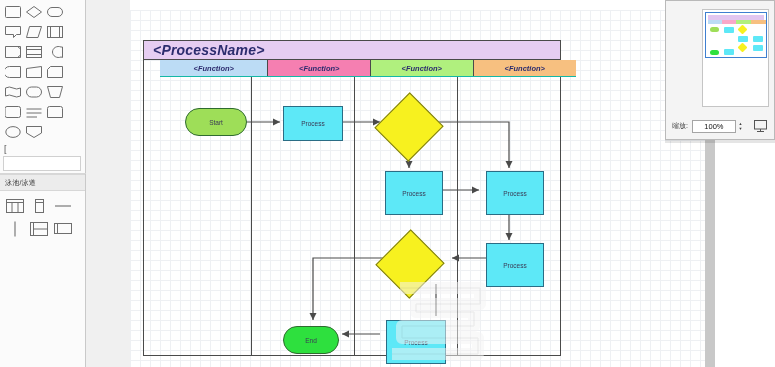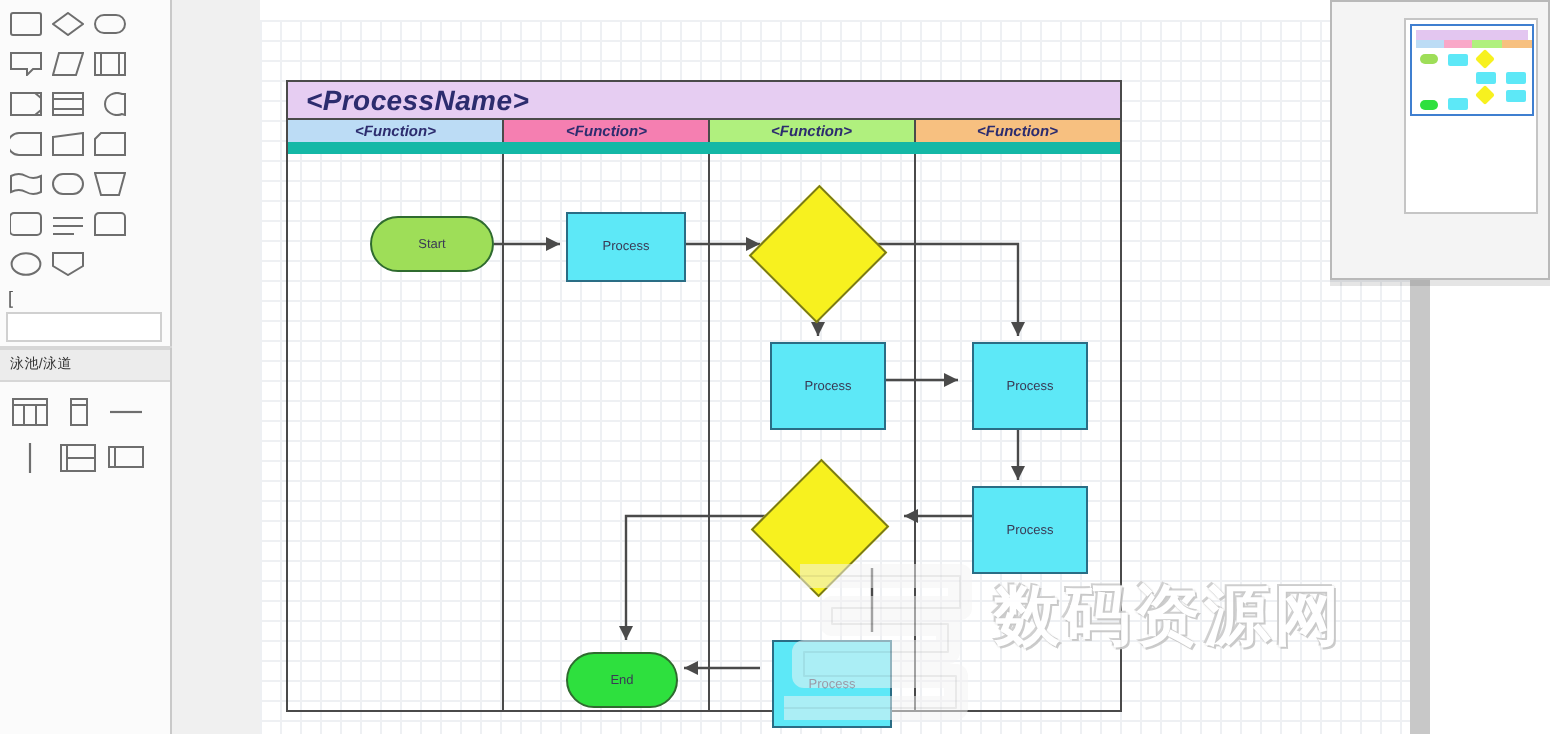--- a/index.html
+++ b/index.html
@@ -68,22 +68,22 @@
   #lane-title{
     position:absolute;left:0;top:0;width:100%;height:19px;
     box-sizing:border-box;border-bottom:1px solid #4a4a4a;
     display:flex;align-items:center;
   }
   #lane-title span{
     font-style:italic;font-weight:bold;font-size:14px;color:#2c2c6e;
     padding-left:9px;letter-spacing:.2px;
   }
   .lane-head-row{
-    position:absolute;left:0;top:19px;width:100%;height:17px;
-    display:flex;box-sizing:border-box;border-bottom:6px solid #14b8a6;
+    position:absolute;left:16px;top:19px;width:100%;height:17px;
+    display:flex;box-sizing:border-box;border-bottom:1px solid #14b8a6;
   }
   .lane-head{
     box-sizing:border-box;border-right:1px solid #4a4a4a;
     display:flex;align-items:center;justify-content:center;
     font-style:italic;font-weight:bold;font-size:7.5px;color:#2c2c6e;
   }
   .lane-head:last-child{border-right:none;}
   .lane-body-row{
     position:absolute;left:0;top:36px;width:100%;bottom:0;display:flex;
   }
@@ -468,22 +468,36 @@
         <div class="thumb-node" style="left:3px;top:24px;width:7px;height:7px;background:#f7f11f;transform:rotate(45deg);"></div>
       </div>
       <div class="thumb-lane" style="left:45px;width:15px;">
         <div class="thumb-head" style="background:#f7c080;"></div>
         <div class="thumb-node" style="left:2px;top:16px;width:10px;height:6px;background:#5de8f7;"></div>
         <div class="thumb-node" style="left:2px;top:25px;width:10px;height:6px;background:#5de8f7;"></div>
       </div>
     </div>
   </div>
 
+  <div id="zoom-row">
+    <div id="zoom-label">缩放:</div>
+    <div id="zoom-field">100%</div>
+    <div id="zoom-spin">
+      <div>▲</div>
+      <div>▼</div>
+    </div>
+    <div id="fit-btn">
+      <svg width="13" height="12">
+          <rect x="0.5" y="0.5" width="12" height="8.5" fill="none" stroke="#555"></rect>
+          <line x1="6.5" y1="9" x2="6.5" y2="11.5" stroke="#555"></line>
+          <line x1="3" y1="11.5" x2="10" y2="11.5" stroke="#555"></line>
+        </svg>
+    </div>
+  </div>
 </div>
 <div id="panel-shadow"></div>
 
 <div id="watermark">
   <svg id="wm-logo" viewBox="0 0 115 78">
     <path d="M18 6 L98 6 L98 22 L34 22 L34 30 L92 30 L92 44 L20 44 L20 56 L96 56 L96 72 L10 72" fill="none" stroke="#f2f2f2" stroke-width="12" stroke-linejoin="round" opacity="0.95"></path>
     <path d="M18 6 L98 6 L98 22 L34 22 L34 30 L92 30 L92 44 L20 44 L20 56 L96 56 L96 72 L10 72" fill="none" stroke="#d5d5d5" stroke-width="1" stroke-linejoin="round" opacity="0.9"></path>
   </svg>
-  <div id="wm-cn">数码资源网</div>
 </div>
 
 </body></html>

